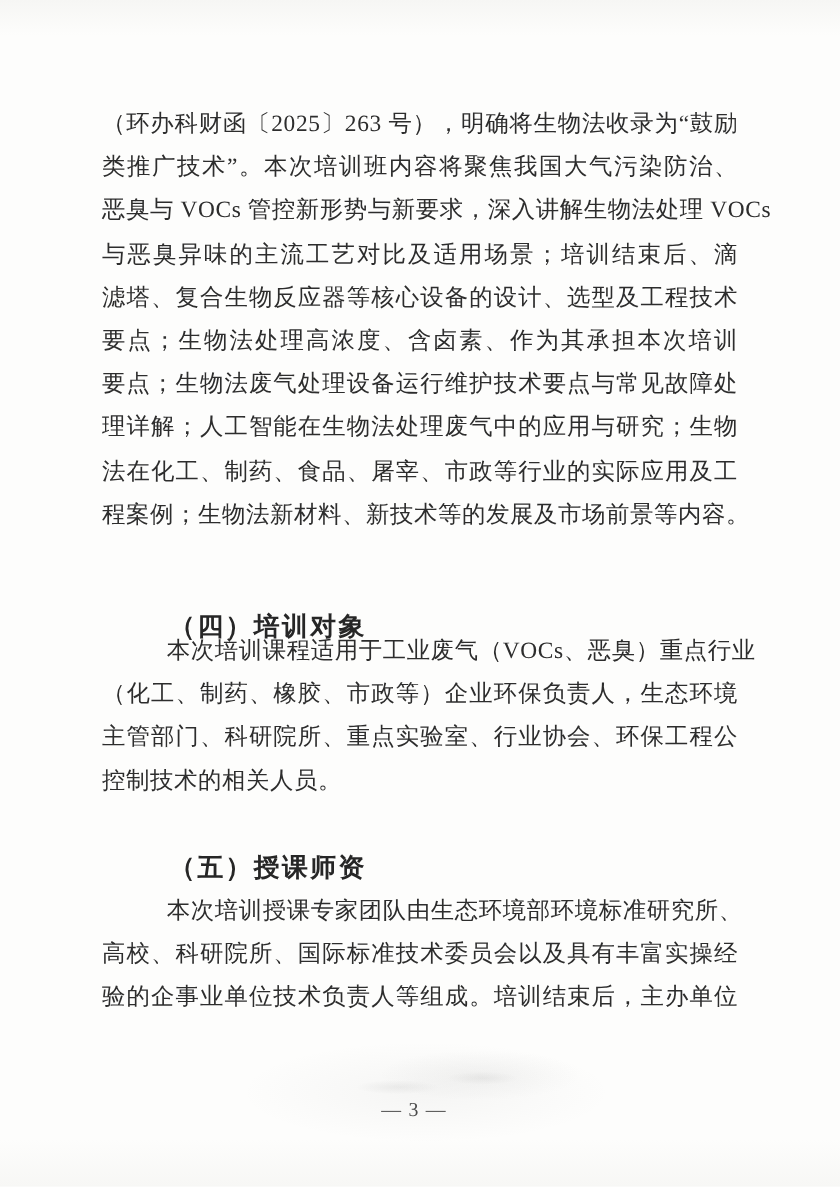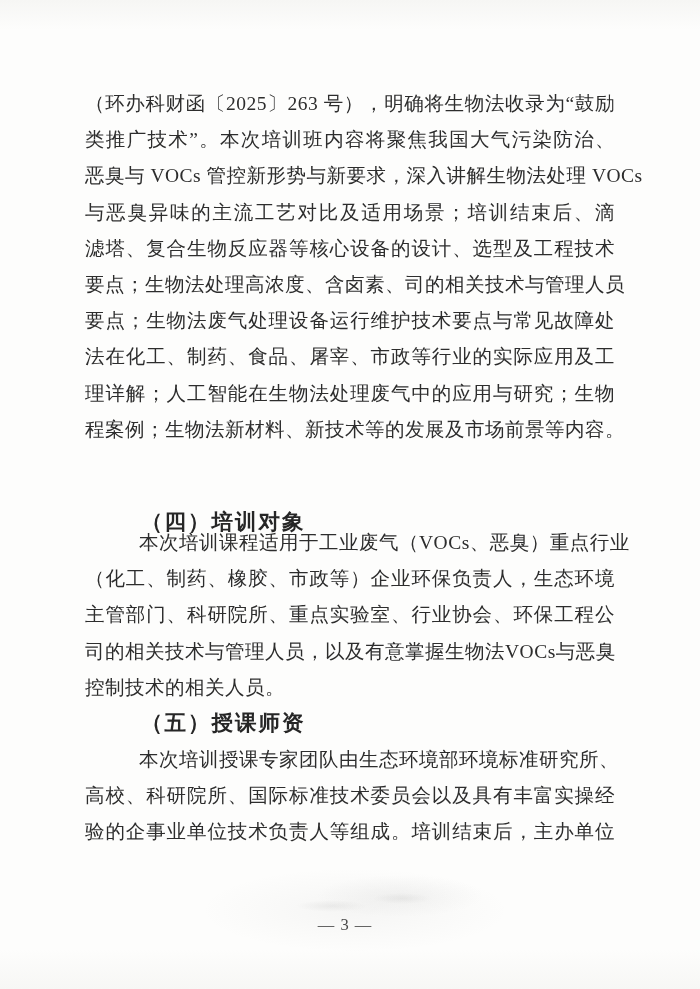--- a/index.html
+++ b/index.html
@@ -84,34 +84,33 @@
 
   <div class="smudge s1"></div>
   <div class="smudge s2"></div>
 
   <div class="textblock" style="top: 86px;">
     <div class="line">（环办科财函〔2025〕263 号），明确将生物法收录为“鼓励</div>
     <div class="line">类推广技术”。本次培训班内容将聚焦我国大气污染防治、</div>
     <div class="line">恶臭与 VOCs 管控新形势与新要求，深入讲解生物法处理 VOCs</div>
     <div class="line">与恶臭异味的主流工艺对比及适用场景；培训结束后、滴</div>
     <div class="line">滤塔、复合生物反应器等核心设备的设计、选型及工程技术</div>
-    <div class="line">要点；生物法处理高浓度、含卤素、司的相关技术与管理人员</div>
+    <div class="line">要点；生物法处理高浓度、含卤素、作为其承担本次培训</div>
     <div class="line">要点；生物法废气处理设备运行维护技术要点与常见故障处</div>
+    <div class="line">理详解；人工智能在生物法处理废气中的应用与研究；生物</div>
     <div class="line">法在化工、制药、食品、屠宰、市政等行业的实际应用及工</div>
-    <div class="line">理详解；人工智能在生物法处理废气中的应用与研究；生物</div>
     <div class="line">程案例；生物法新材料、新技术等的发展及市场前景等内容。</div>
   </div>
 
   <div class="heading" style="top: 504px;">（四）培训对象</div>
 
   <div class="textblock" style="top: 525px;">
     <div class="line indent">本次培训课程适用于工业废气（VOCs、恶臭）重点行业</div>
     <div class="line">（化工、制药、橡胶、市政等）企业环保负责人，生态环境</div>
     <div class="line">主管部门、科研院所、重点实验室、行业协会、环保工程公</div>
-    <div class="line">司的相关技术与管理人员，以及有意掌握生物法VOCs与恶臭</div>
     <div class="line endline">控制技术的相关人员。</div>
   </div>
 
   <div class="heading" style="top: 705px;">（五）授课师资</div>
 
   <div class="textblock" style="top: 742px;">
     <div class="line indent">本次培训授课专家团队由生态环境部环境标准研究所、</div>
     <div class="line">高校、科研院所、国际标准技术委员会以及具有丰富实操经</div>
     <div class="line">验的企事业单位技术负责人等组成。培训结束后，主办单位</div>
   </div>

